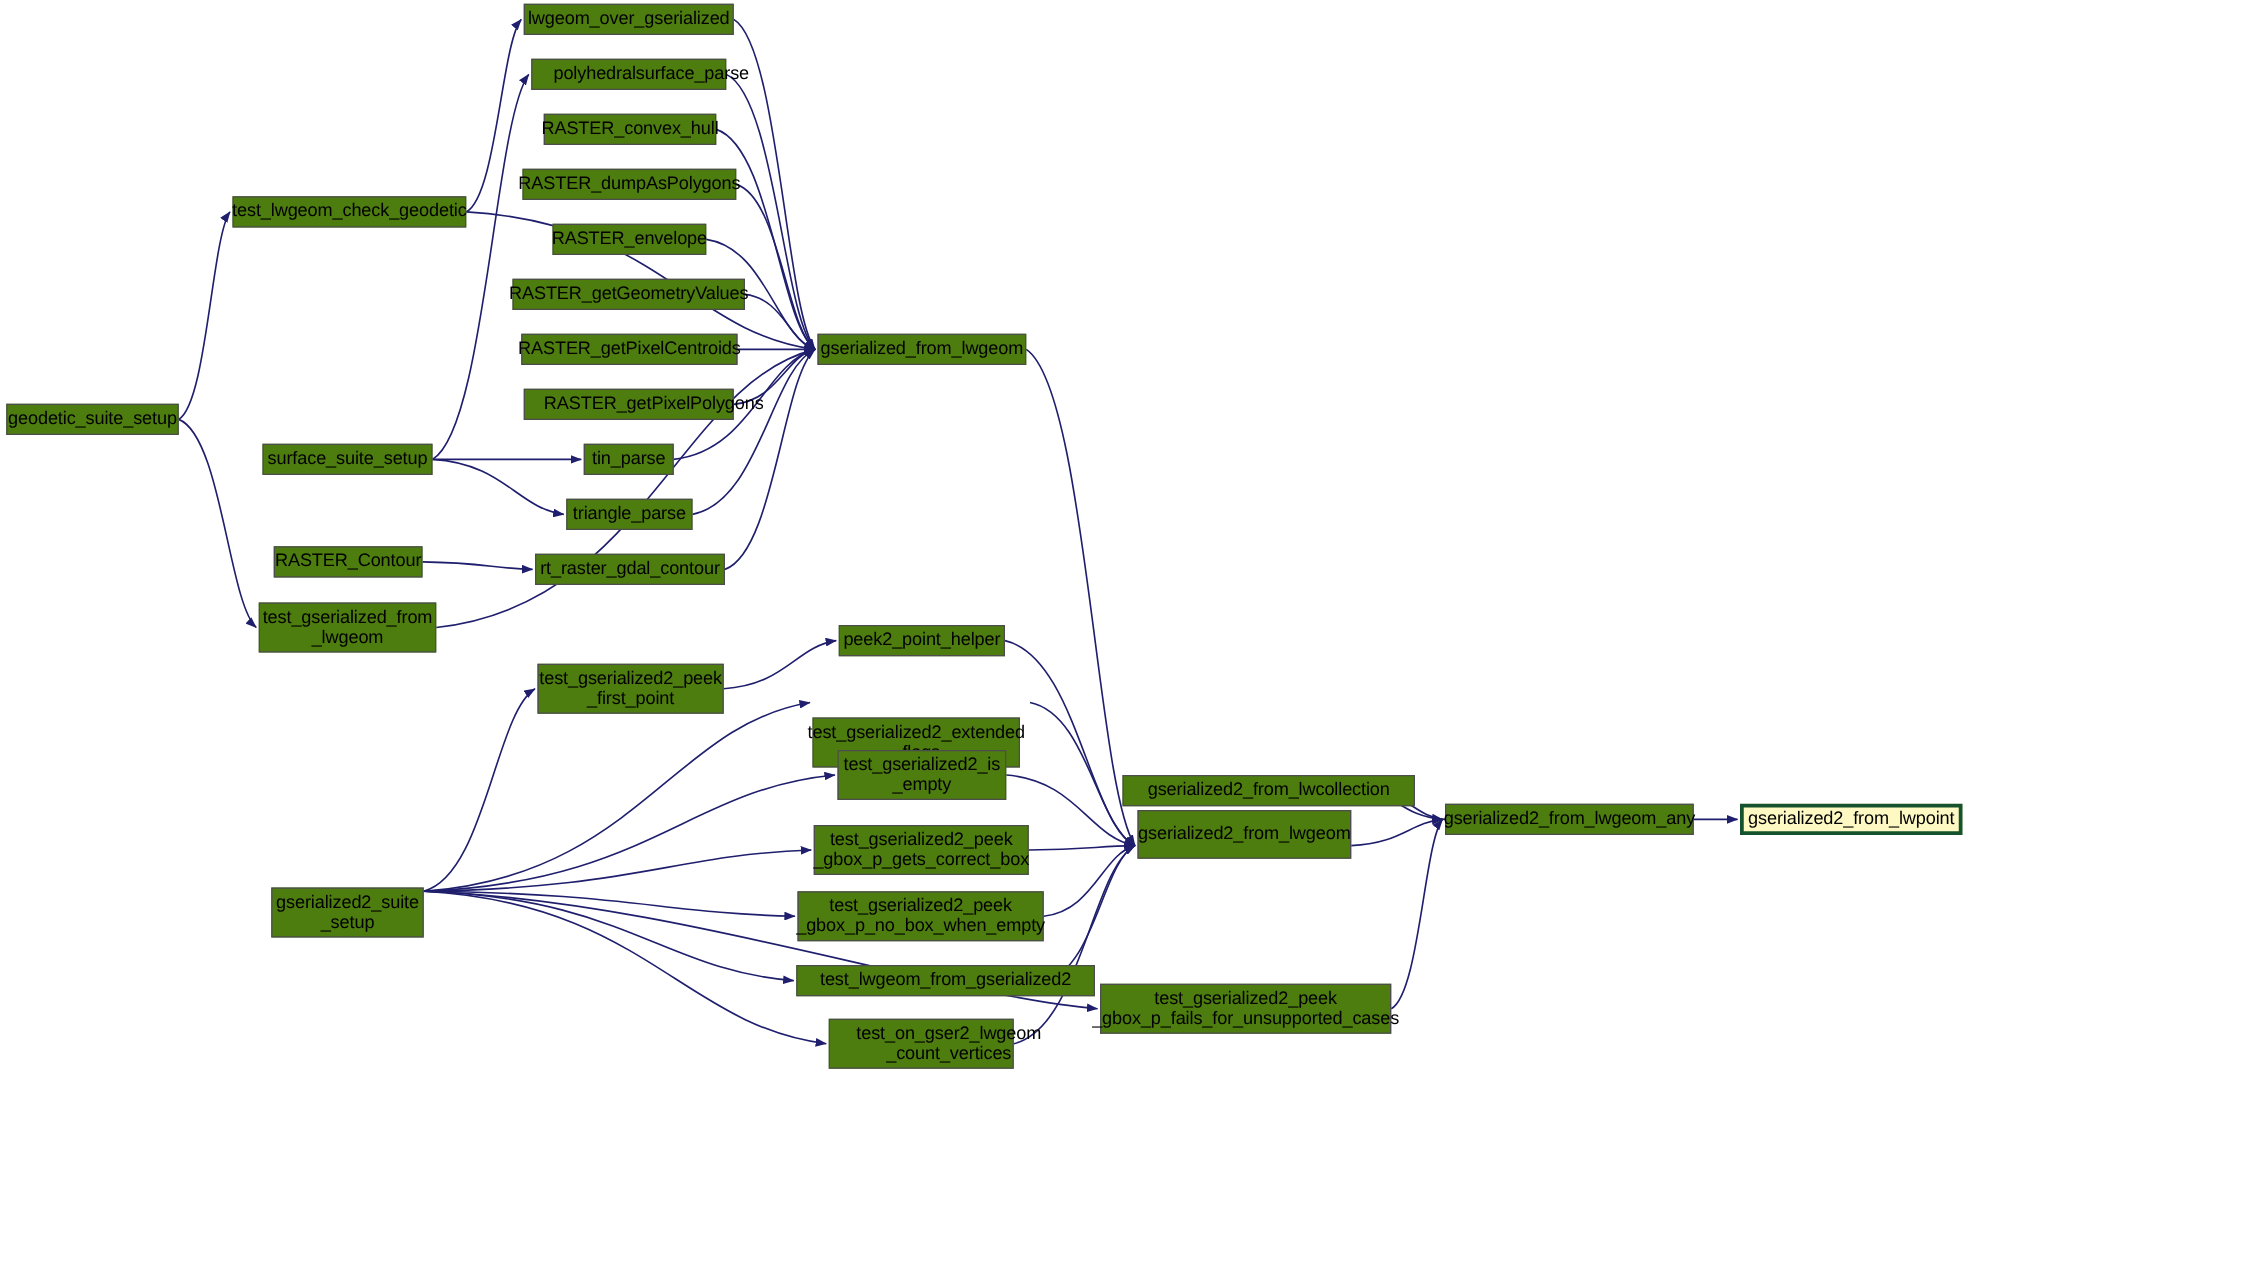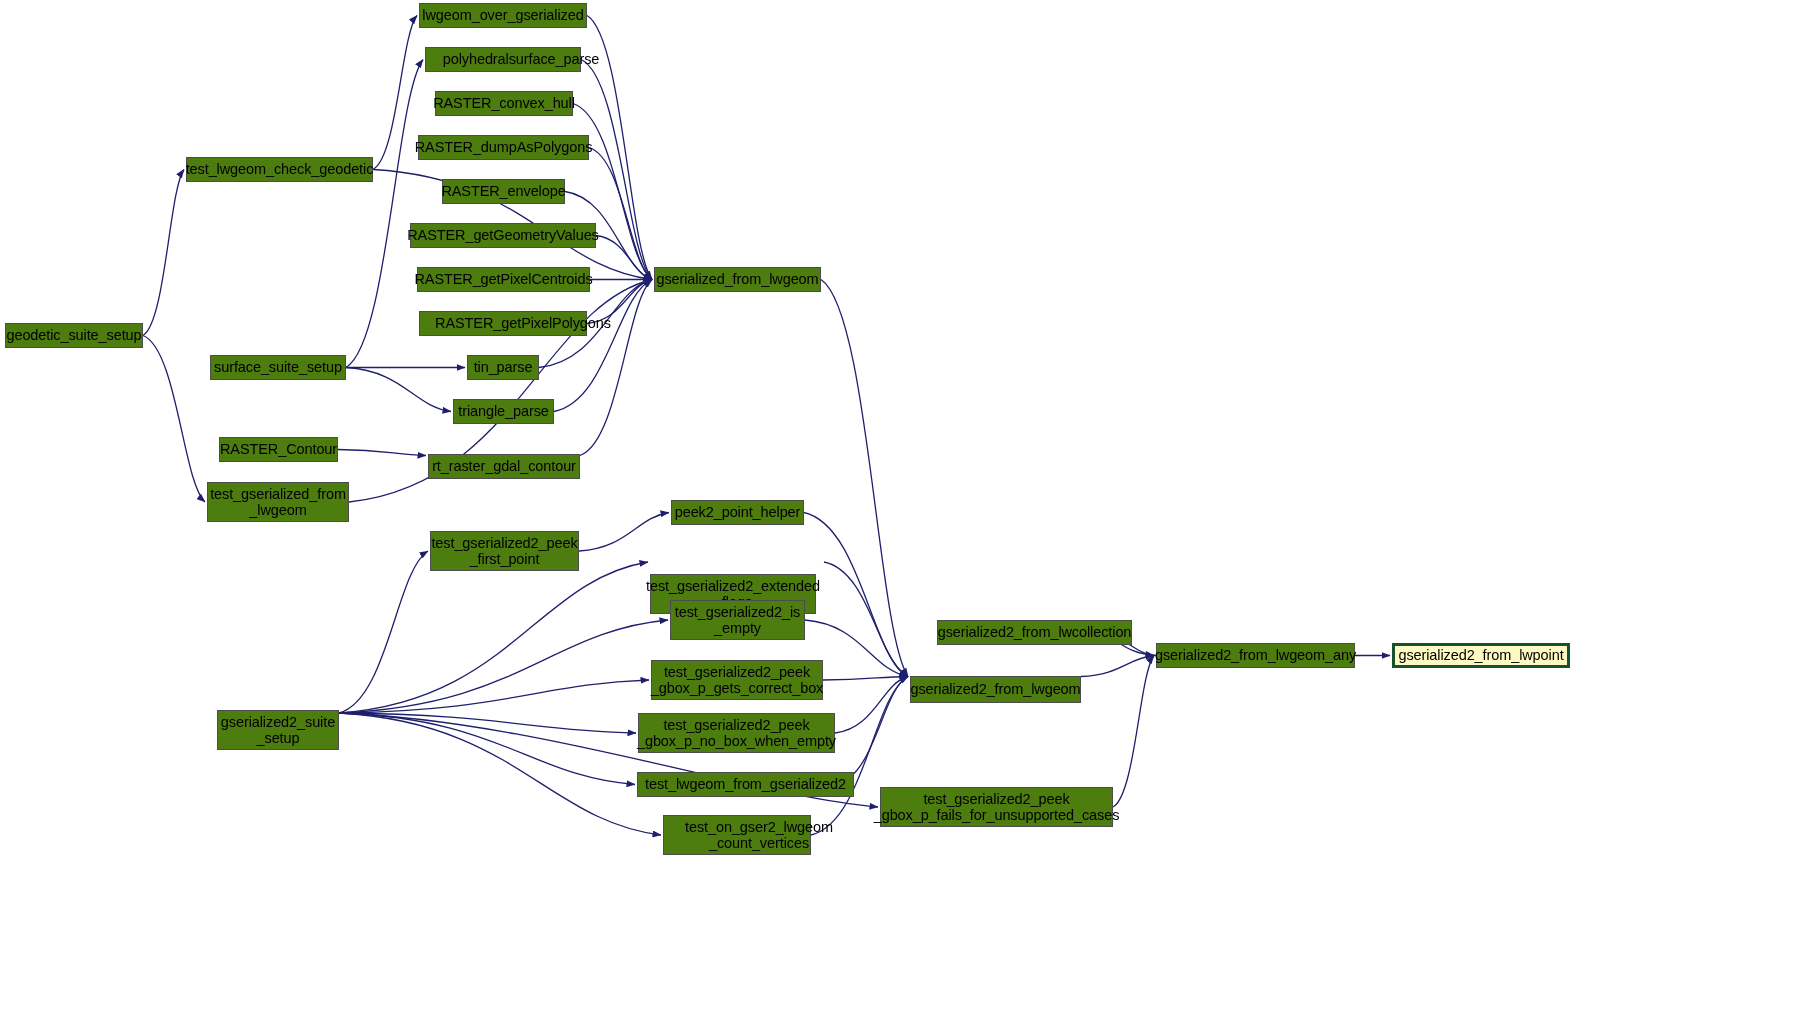--- a/index.html
+++ b/index.html
@@ -91,44 +91,44 @@
       <div class="node" style="left: 419px; top: 3px; width: 168px; height: 25px;">lwgeom_over_gserialized</div>
       <div class="node" style="left: 425px; top: 47px; width: 156px; height: 25px; padding-left: 36px;">polyhedralsurface_parse</div>
       <div class="node" style="left: 435px; top: 91px; width: 138px; height: 25px;">RASTER_convex_hull</div>
       <div class="node" style="left: 418px; top: 135px; width: 171px; height: 25px;">RASTER_dumpAsPolygons</div>
       <div class="node" style="left: 442px; top: 179px; width: 123px; height: 25px;">RASTER_envelope</div>
       <div class="node" style="left: 410px; top: 223px; width: 186px; height: 25px;">RASTER_getGeometryValues</div>
       <div class="node" style="left: 417px; top: 267px; width: 173px; height: 25px;">RASTER_getPixelCentroids</div>
       <div class="node" style="left: 419px; top: 311px; width: 168px; height: 25px; padding-left: 40px;">RASTER_getPixelPolygons</div>
       <div class="node" style="left: 467px; top: 355px; width: 72px; height: 25px;">tin_parse</div>
       <div class="node" style="left: 453px; top: 399px; width: 101px; height: 25px;">triangle_parse</div>
-      <div class="node" style="left: 428px; top: 443px; width: 152px; height: 25px; margin-top: 11px;">rt_raster_gdal_contour</div>
+      <div class="node" style="left: 428px; top: 443px; width: 152px; height: 25px;">rt_raster_gdal_contour</div>
       <div class="node" style="left: 186px; top: 157px; width: 187px; height: 25px;">test_lwgeom_check_geodetic</div>
       <div class="node" style="left: 210px; top: 355px; width: 136px; height: 25px;">surface_suite_setup</div>
       <div class="node" style="left: 219px; top: 437px; width: 119px; height: 25px;">RASTER_Contour</div>
       <div class="node" style="left: 207px; top: 482px; width: 142px; height: 40px;">test_gserialized_from
 _lwgeom</div>
       <div class="node" style="left: 5px; top: 323px; width: 138px; height: 25px;">geodetic_suite_setup</div>
       <div class="node" style="left: 654px; top: 267px; width: 167px; height: 25px;">gserialized_from_lwgeom</div>
       <div class="node" style="left: 430px; top: 531px; width: 149px; height: 40px;">test_gserialized2_peek
 _first_point</div>
       <div class="node" style="left: 671px; top: 500px; width: 133px; height: 25px;">peek2_point_helper</div>
       <div class="node" style="left: 650px; top: 574px; width: 166px; height: 40px;">test_gserialized2_extended
 _flags</div>
       <div class="node" style="left: 670px; top: 600px; width: 135px; height: 40px;">test_gserialized2_is
 _empty</div>
       <div class="node" style="left: 651px; top: 660px; width: 172px; height: 40px;">test_gserialized2_peek
 _gbox_p_gets_correct_box</div>
       <div class="node" style="left: 638px; top: 713px; width: 197px; height: 40px;">test_gserialized2_peek
 _gbox_p_no_box_when_empty</div>
-      <div class="node" style="left: 637px; top: 772px; width: 217px; height: 25px;">test_lwgeom_from_gserialized2</div>
+      <div class="node" style="left: 637px; top: 772px; width: 239px; height: 25px;">test_lwgeom_from_gserialized2</div>
       <div class="node" style="left: 663px; top: 815px; width: 148px; height: 40px; padding-left: 44px;">test_on_gser2_lwgeom
 _count_vertices</div>
       <div class="node" style="left: 217px; top: 693px; width: 122px; height: 40px; margin-top: 17px;">gserialized2_suite
 _setup</div>
       <div class="node" style="left: 880px; top: 787px; width: 233px; height: 40px;">test_gserialized2_peek
 _gbox_p_fails_for_unsupported_cases</div>
-      <div class="node" style="left: 937px; top: 620px; width: 195px; height: 25px;">gserialized2_from_lwcollection</div>
-      <div class="node" style="left: 910px; top: 676px; width: 171px; height: 27px;">gserialized2_from_lwgeom</div>
+      <div class="node" style="left: 898px; top: 620px; width: 234px; height: 25px;">gserialized2_from_lwcollection</div>
+      <div class="node" style="left: 910px; top: 648px; width: 171px; height: 39px;">gserialized2_from_lwgeom</div>
       <div class="node" style="left: 1156px; top: 643px; width: 199px; height: 25px;">gserialized2_from_lwgeom_any</div>
       <div class="node current" style="left: 1392px; top: 643px; width: 178px; height: 25px;">gserialized2_from_lwpoint</div>
     </div>
 </div>
 
 </body></html>

